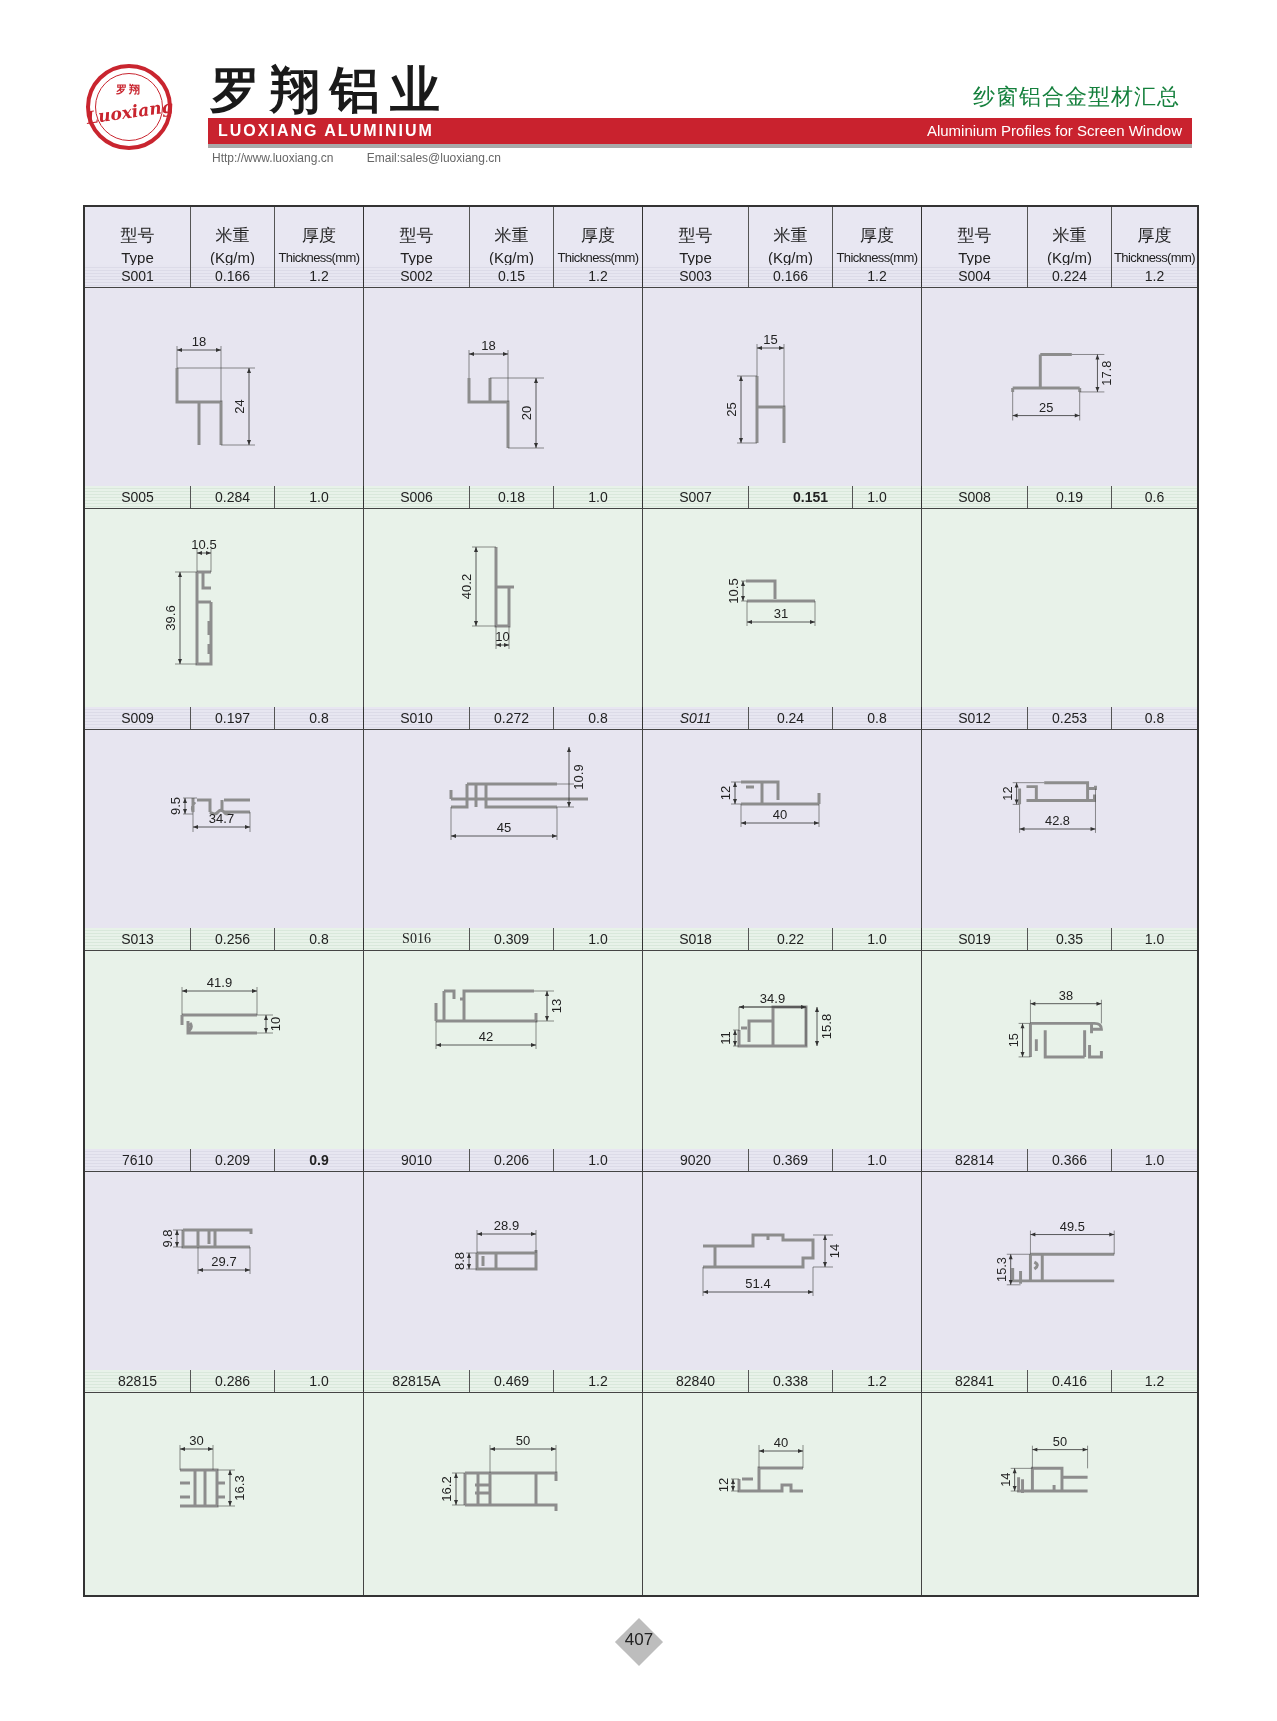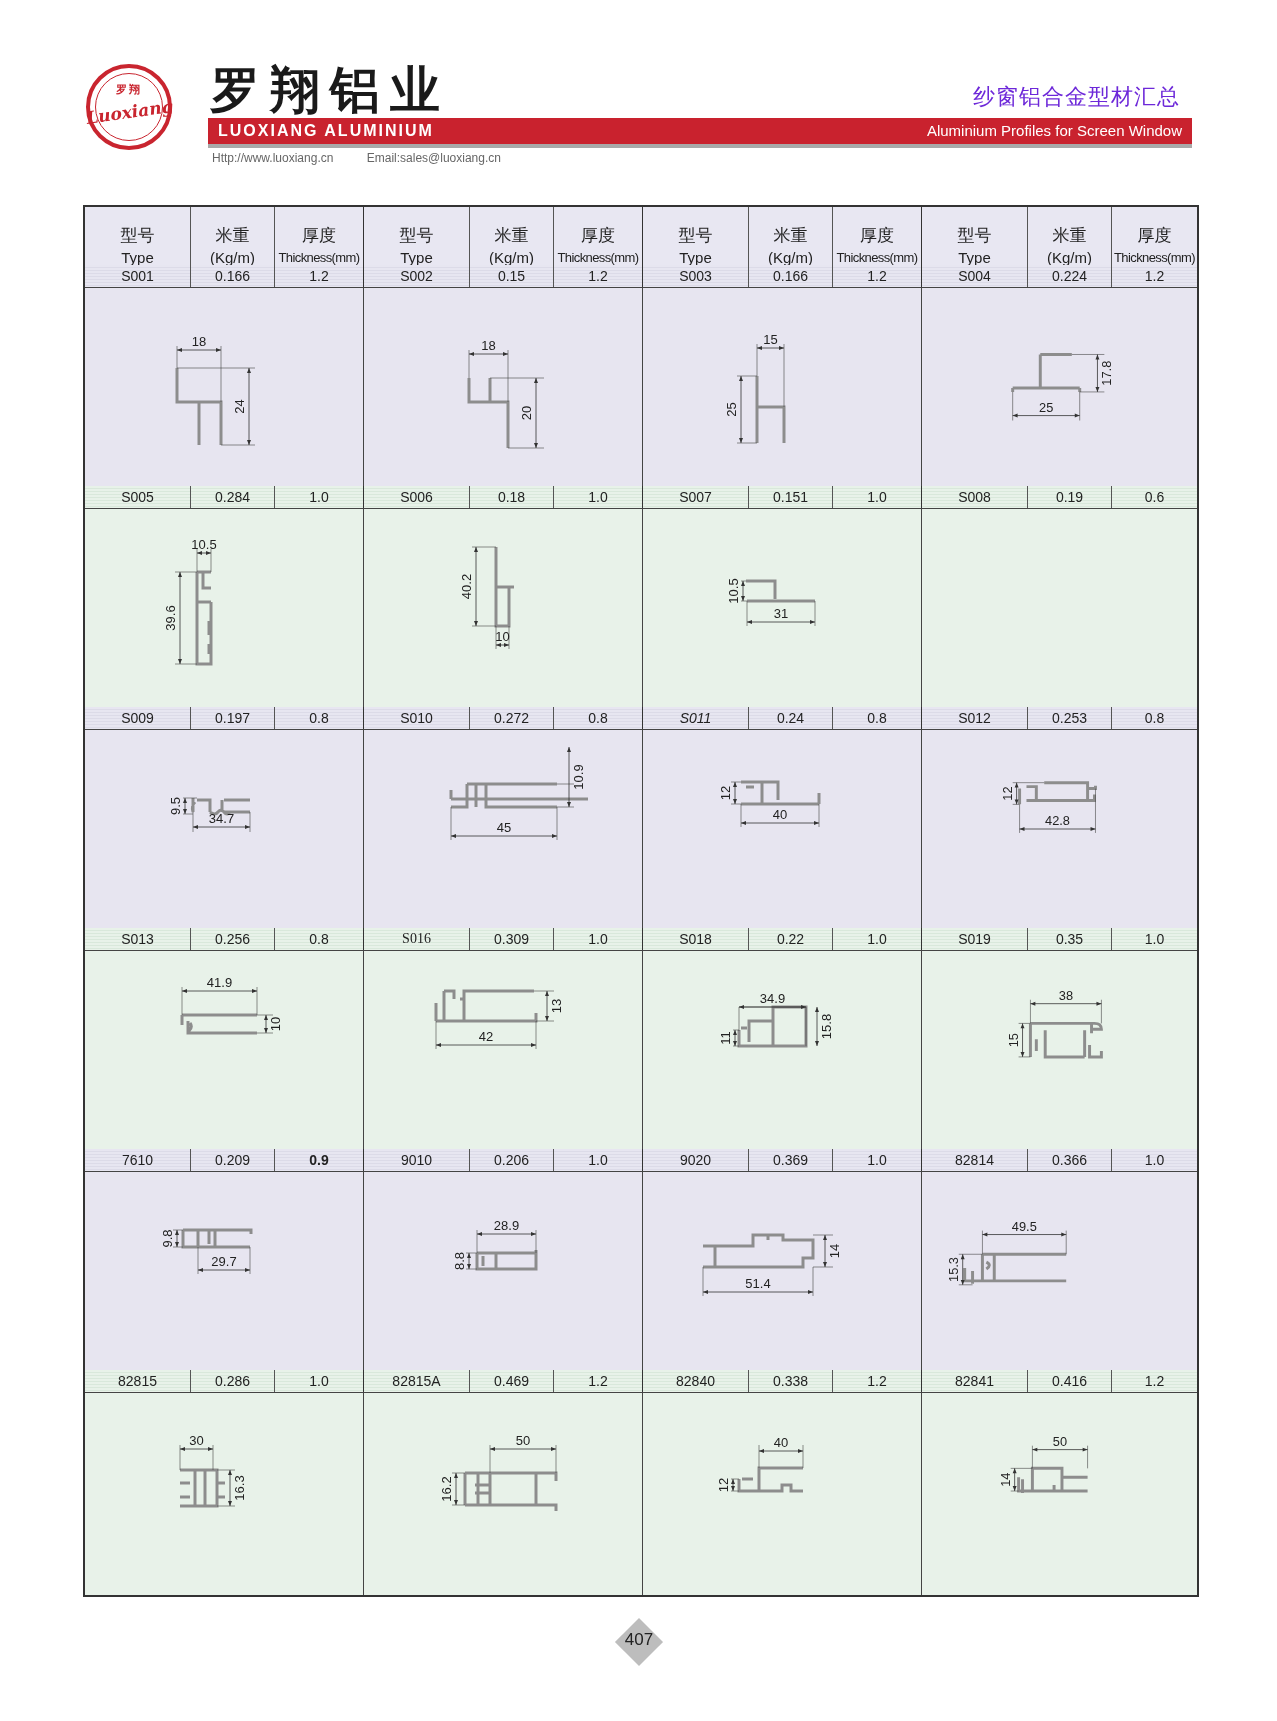--- a/index.html
+++ b/index.html
@@ -7,21 +7,21 @@
   .abs{position:absolute;}
   
   .logo{left:86px;top:64px;width:86px;height:86px;border-radius:50%;border:4px solid #c9252f;box-sizing:border-box;background:#fff;}
   .logo-inner{position:absolute;left:5px;top:5px;right:5px;bottom:5px;border-radius:50%;border:1.5px solid #c9252f;}
   .logo-cn{position:absolute;left:0;right:0;top:14px;text-align:center;font-size:11px;color:#c9252f;font-weight:bold;letter-spacing:2px;}
   .logo-en{position:absolute;left:-4px;right:-4px;top:34px;text-align:center;font-family:"DejaVu Serif",serif;font-style:italic;font-weight:bold;font-size:17px;color:#c9252f;transform:rotate(-8deg);}
   .brand-cn{left:210px;top:62px;font-size:50px;font-weight:bold;letter-spacing:10px;color:#1a1a1a;font-family:"DejaVu Sans",sans-serif;line-height:56px;}
   .red-bar{left:208px;top:118px;width:984px;height:26px;background:#c9222e;box-shadow:0 4px 0 #a9a9a9;}
   .brand-en{left:218px;top:121px;font-size:16px;font-weight:bold;letter-spacing:2px;color:#fff;line-height:20px;}
   .subtitle-en{right:95px;top:121px;font-size:15px;color:#fff;line-height:20px;}
-  .subtitle-cn{right:97px;top:82px;font-size:22px;color:#6d28d9;letter-spacing:1px;}
+  .subtitle-cn{right:97px;top:82px;font-size:22px;color:#15803d;letter-spacing:1px;}
   .links{left:212px;top:151px;font-size:12px;color:#666;}
   .links span{margin-right:30px;}
   
   .tbl{left:83px;top:205px;width:1116px;height:1392px;border:2px solid #333;box-sizing:border-box;background:#fff;}
   .hdr{position:absolute;left:0;top:0;width:1112px;height:58px;background:#e8e7f2;border-bottom:1.5px solid #444;}
   .hcell{position:absolute;top:0;height:58px;border-right:1px solid #555;box-sizing:border-box;text-align:center;}
   .hcell .cn{display:block;margin-top:19px;font-size:17px;line-height:20px;color:#222;}
   .hcell .en{display:block;margin-top:3px;font-size:15px;line-height:18px;color:#222;}
   .hcell .en.small{font-size:13px;letter-spacing:-0.6px;}
   .band{position:absolute;left:0;width:1112px;}
@@ -232,21 +232,21 @@
           </svg>
         </div>
         <div class="drow">
           <div class="dcell" style="left: 0px; width: 106px;">S005</div>
           <div class="dcell" style="left: 106px; width: 84px;">0.284</div>
           <div class="dcell" style="left: 190px; width: 89px; border-right: 1.5px solid rgb(51, 51, 51);">1.0</div>
           <div class="dcell" style="left: 279px; width: 106px;">S006</div>
           <div class="dcell" style="left: 385px; width: 84px;">0.18</div>
           <div class="dcell" style="left: 469px; width: 89px; border-right: 1.5px solid rgb(51, 51, 51);">1.0</div>
           <div class="dcell" style="left: 558px; width: 106px;">S007</div>
-          <div class="dcell" style="left: 664px; width: 84px;">0.151</div>
+          <div class="dcell" style="left: 684px; width: 84px; font-weight: bold;">0.151</div>
           <div class="dcell" style="left: 748px; width: 89px; border-right: 1.5px solid rgb(51, 51, 51);">1.0</div>
           <div class="dcell" style="left: 837px; width: 106px;">S008</div>
           <div class="dcell" style="left: 943px; width: 84px;">0.19</div>
           <div class="dcell" style="left: 1027px; width: 85px; border-right: none;">0.6</div>
         </div>
       </div>
       <div class="band lav" style="top: 500px; height: 222px;">
         <div class="pic" style="left: 0px; width: 279px; height: 199px;">
           <svg width="279" height="199" viewBox="0 0 279 199">
             <path d="M108 68 V82 Q106 76 110 72 M112 70 H125 V82 M125 82 Q130 86 133 82 Q136 78 139 82 Q142 86 145 82 M139 70 H165 M137 70 V82 M139 82 H165" fill="none" stroke="#8d8d8d" stroke-width="3" stroke-linejoin="miter"></path>
@@ -442,21 +442,21 @@
             <line x1="170" y1="63" x2="190" y2="63" stroke="#444" stroke-width="0.6"></line>
             <line x1="170" y1="95" x2="190" y2="95" stroke="#444" stroke-width="0.6"></line>
             <line x1="60" y1="120" x2="170" y2="120" stroke="#333" stroke-width="0.8"></line>
   <path d="M60 120 l5 -2 v4z M170 120 l-5 -2 v4z" fill="#333"></path>
   <text class="dim" x="115" y="116" text-anchor="middle">51.4</text>
             <line x1="182" y1="63" x2="182" y2="95" stroke="#333" stroke-width="0.8"></line>
   <path d="M182 63 l-2 5 h4z M182 95 l-2 -5 h4z" fill="#333"></path>
   <text class="dim" transform="translate(196,79) rotate(-90)" text-anchor="middle">14</text>
           </svg>
         </div>
-        <div class="pic" style="left: 789px; width: 275px; height: 199px; border-right: none;">
+        <div class="pic" style="left: 837px; width: 275px; height: 199px; border-right: none;">
           <svg width="275" height="199" viewBox="0 0 279 199">
             <path d="M92 96 V109 H110 V82 M110 82 H195 M110 109 H195 M122 82 V109 M100 99 V112" fill="none" stroke="#8d8d8d" stroke-width="3" stroke-linejoin="miter"></path>
             <path d="M114 90 Q120 93 114 97" fill="none" stroke="#8d8d8d" stroke-width="3" stroke-linejoin="miter"></path>
             <line x1="110" y1="82" x2="110" y2="58" stroke="#444" stroke-width="0.6"></line>
             <line x1="195" y1="82" x2="195" y2="58" stroke="#444" stroke-width="0.6"></line>
             <line x1="86" y1="82" x2="110" y2="82" stroke="#444" stroke-width="0.6"></line>
             <line x1="86" y1="113" x2="100" y2="113" stroke="#444" stroke-width="0.6"></line>
             <line x1="110" y1="62" x2="195" y2="62" stroke="#333" stroke-width="0.8"></line>
   <path d="M110 62 l5 -2 v4z M195 62 l-5 -2 v4z" fill="#333"></path>
   <text class="dim" x="152.5" y="58" text-anchor="middle">49.5</text>

